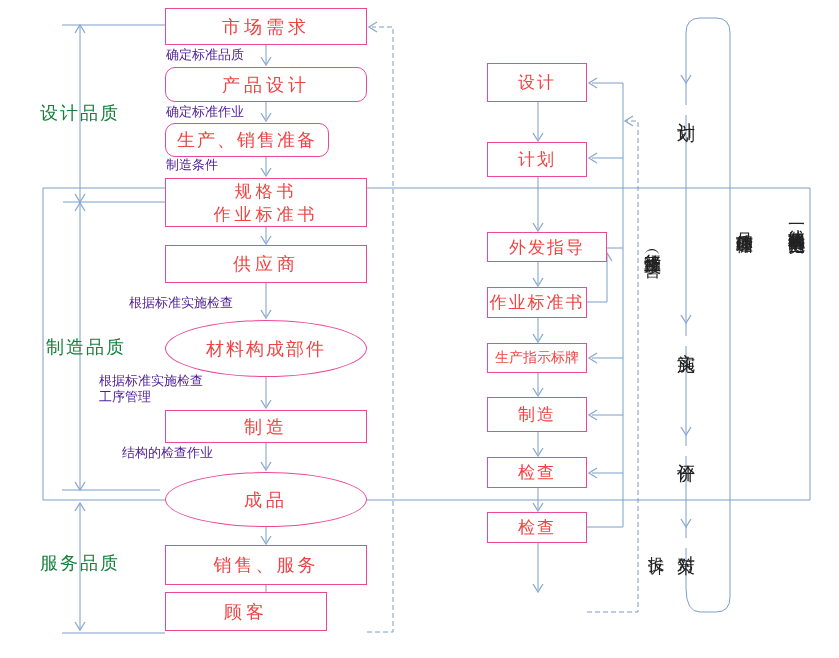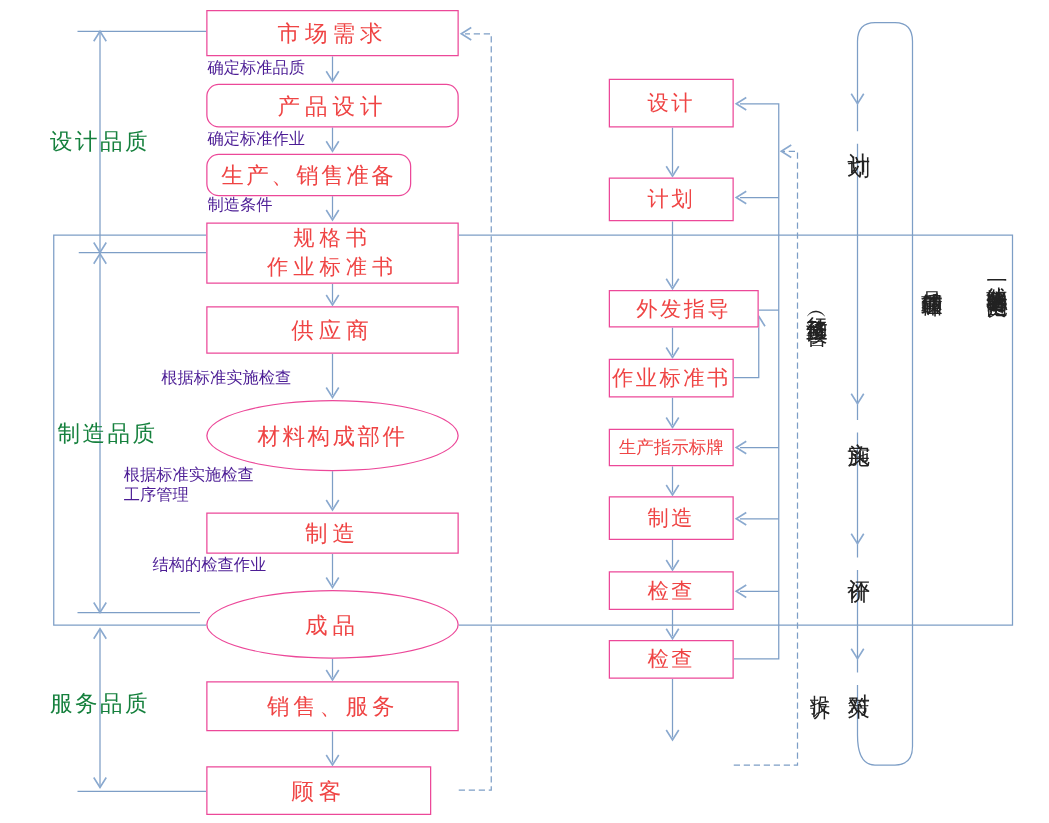--- a/index.html
+++ b/index.html
@@ -145,21 +145,21 @@
     </div>
   <div class="node" style="left:165px;top:410px;width:202px;height:33px;">
       <span>制造</span>
     </div>
   <div class="node ellipse" style="left:165px;top:472px;width:202px;height:55px;">
       <span>成品</span>
     </div>
   <div class="node" style="left:165px;top:545px;width:202px;height:40px;letter-spacing:3px;">
       <span>销售、服务</span>
     </div>
-  <div class="node" style="left:165px;top:613px;width:180px;height:39px;">
+  <div class="node" style="left:165px;top:592px;width:162px;height:39px;">
       <span>顾客</span>
     </div>
 
   <div class="steplabel" style="left:166px;top:47px;">确定标准品质</div>
   <div class="steplabel" style="left:166px;top:104px;">确定标准作业</div>
   <div class="steplabel" style="left:166px;top:157px;">制造条件</div>
   <div class="steplabel" style="left:129px;top:295px;">根据标准实施检查</div>
   <div class="steplabel" style="left:99px;top:373px;">根据标准实施检查</div>
   <div class="steplabel" style="left:99px;top:389px;">工序管理</div>
   <div class="steplabel" style="left:122px;top:445px;">结构的检查作业</div>

